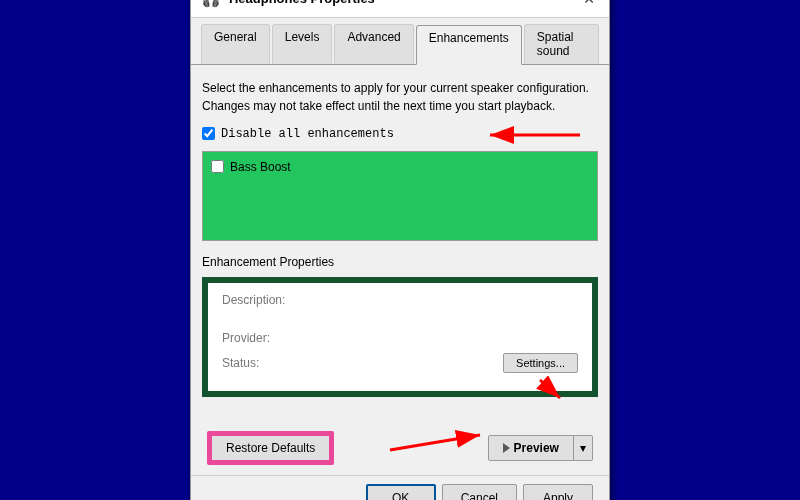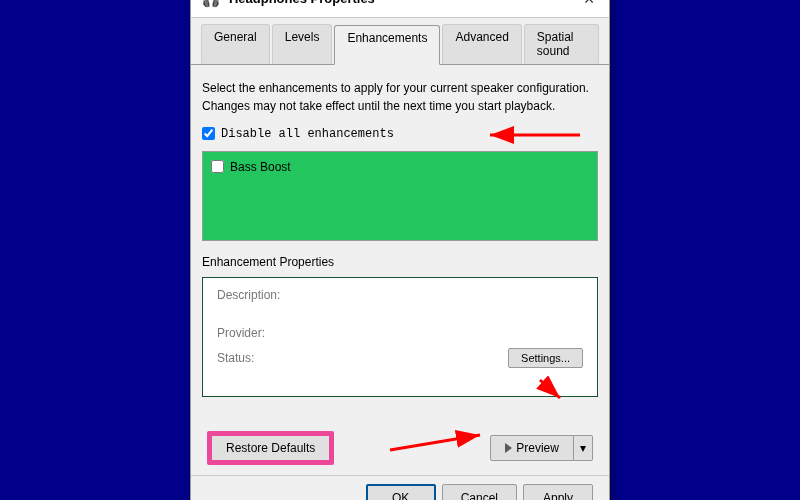--- a/index.html
+++ b/index.html
@@ -148,21 +148,21 @@
     }
 
     .section-label {
       font-size: 12px;
       color: #000;
       margin-bottom: 8px;
       font-weight: normal;
     }
 
     .properties-box {
-      border: 1px solid #14532d;
+      border: 6px solid #14532d;
       background: #fff;
       padding: 10px 14px;
       margin-bottom: 14px;
       min-height: 120px;
     }
 
     .prop-row {
       display: flex;
       align-items: flex-start;
       margin-bottom: 8px;
@@ -221,20 +221,21 @@
     .preview-btn {
       padding: 5px 14px;
       font-size: 12px;
       border: 1px solid #999;
       background: #E0E0E0;
       cursor: pointer;
       border-radius: 2px 0 0 2px;
       display: flex;
       align-items: center;
       gap: 4px;
+      font-weight: bold;
     }
 
     .preview-dropdown {
       padding: 5px 6px;
       font-size: 12px;
       border: 1px solid #999;
       border-left: none;
       background: #E0E0E0;
       cursor: pointer;
       border-radius: 0 2px 2px 0;
@@ -296,22 +297,22 @@
       <div class="title-bar-left">
         <span class="title-icon">🎧</span>
         <span class="title-text">Headphones Properties</span>
       </div>
       <button class="close-btn">✕</button>
     </div>
 
     <div class="tabs">
       <div class="tab">General</div>
       <div class="tab">Levels</div>
+      <div class="tab">Advanced</div>
       <div class="tab active">Enhancements</div>
-      <div class="tab">Advanced</div>
       <div class="tab">Spatial sound</div>
     </div>
 
     <div class="content">
 
       <p class="description-text">Select the enhancements to apply for your current speaker configuration. Changes may not take effect until the next time you start playback.</p>
 
       <div class="checkbox-row">
         <input type="checkbox" id="disableAll" checked="" style="">
         <label for="disableAll" class="checkbox-label">Disable all enhancements</label>

